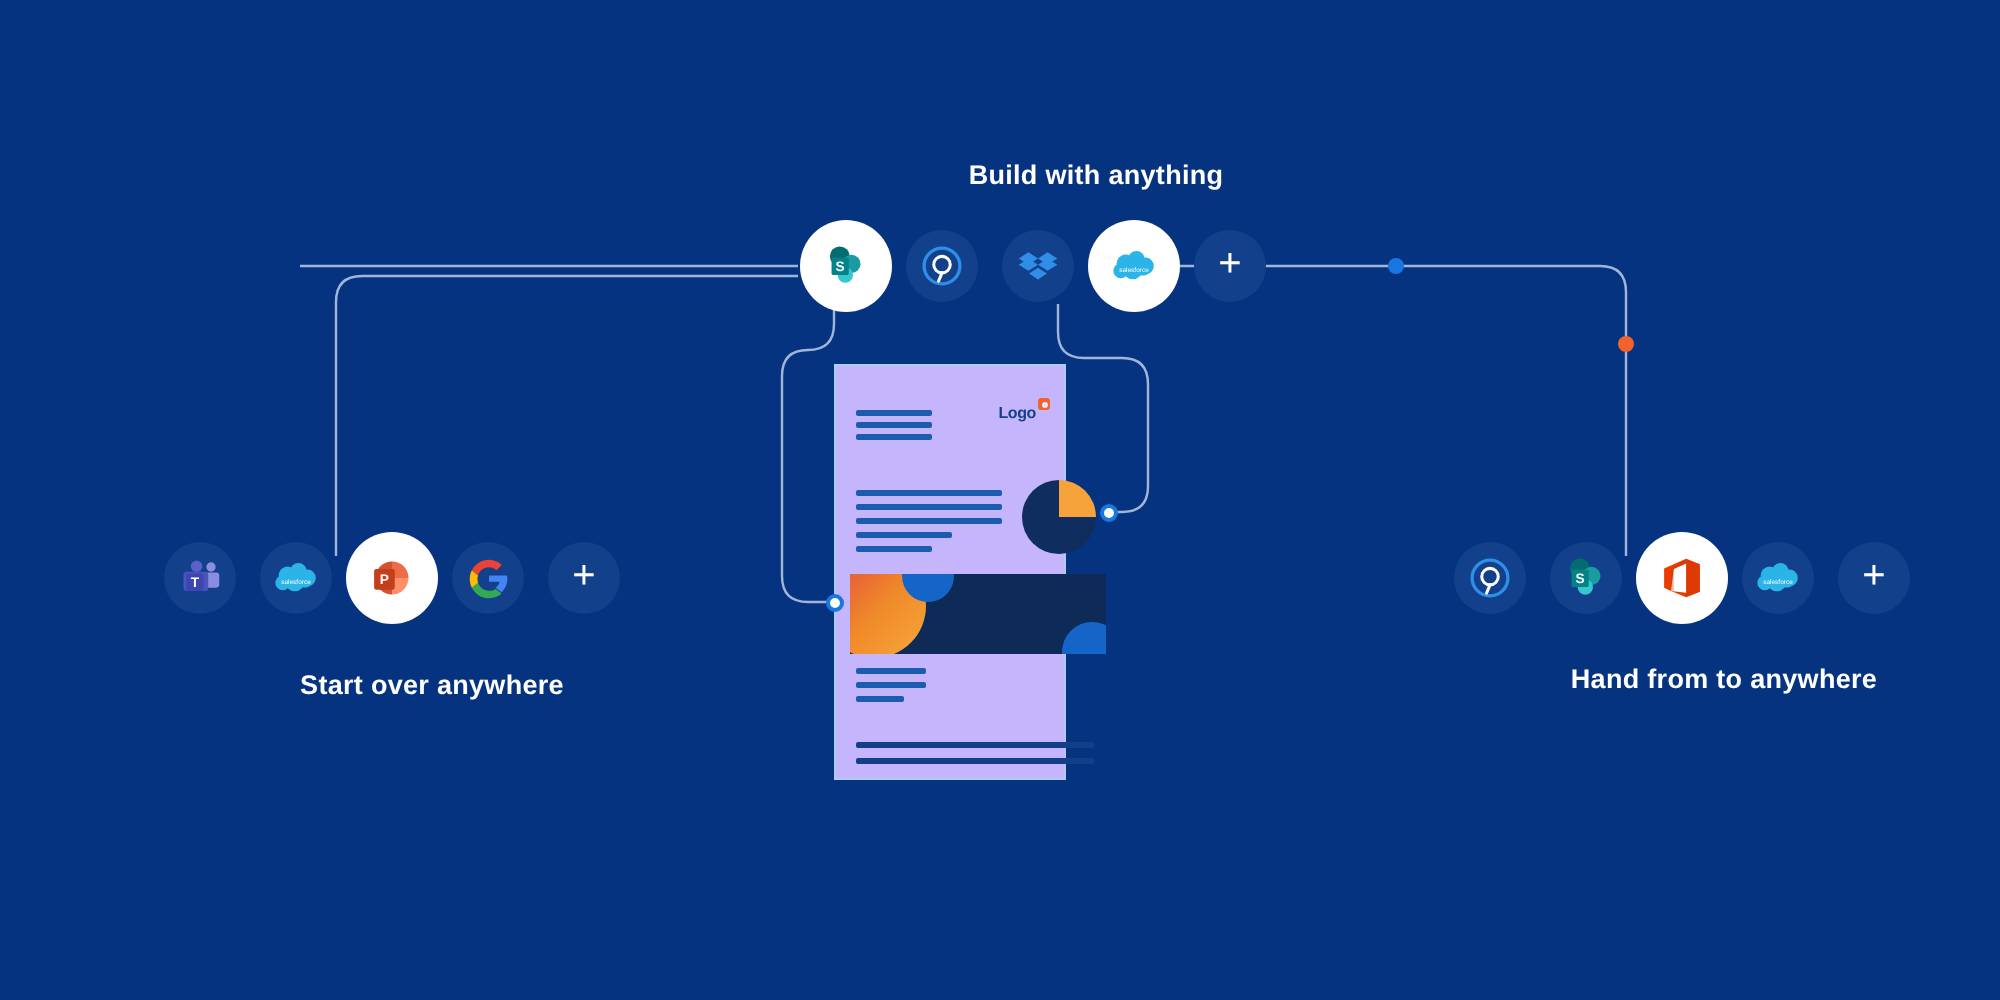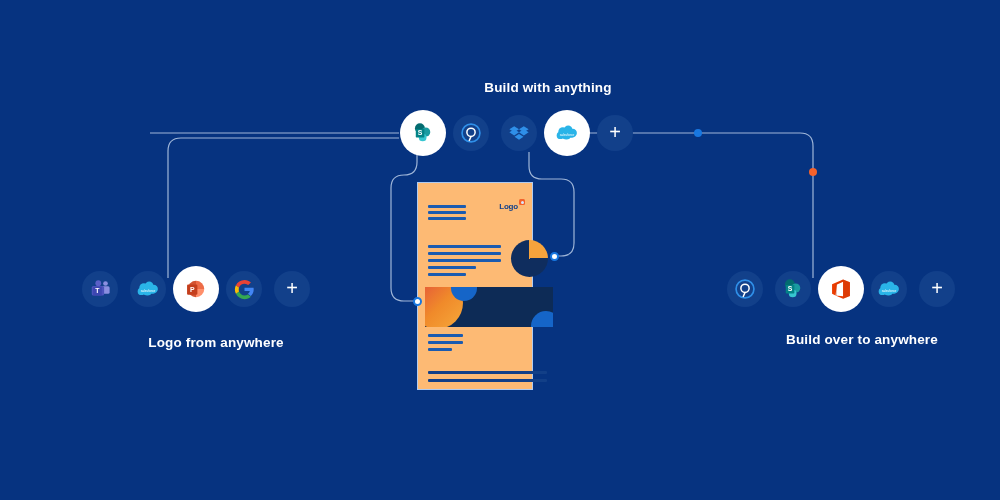--- a/index.html
+++ b/index.html
@@ -54,21 +54,21 @@
     color: #ffffff; font-size: 20px; line-height: 1;
     font-weight: 300; font-family: "Liberation Sans", sans-serif;
     margin-top: -2px;
   }
 
   
   #doc {
     position: absolute;
     left: 417px; top: 182px;
     width: 116px; height: 208px;
-    background: #fdba74;
+    background: #c4b5fd;
     border: 1px solid #aecbf2;
   }
   .doc-inner { position: absolute; inset: 0; }
 
   .tline { position: absolute; height: 2.5px; background: #1b5bb0; border-radius: 1px; }
   .tline.dark { background: #123f87; }
 
   #doc-logo {
     position: absolute; right: 14px; top: 19px;
     color: #12408a; font-weight: bold; font-size: 8px;
@@ -145,22 +145,22 @@
 
       <path d="M168 278 V 151 Q 168 138 181 138 H 399"></path>
 
       <path d="M417 152 V 162 Q 417 175 404 175 H 404 Q 391 175 391 188 V 288 Q 391 301 404 301 H 417"></path>
 
       <path d="M529 152 V 166 Q 529 179 542 179 H 561 Q 574 179 574 192 V 243 Q 574 256 561 256 H 555"></path>
     </g>
   </svg>
 
   <div class="heading" id="build-title">Build with anything</div>
-  <div class="heading" id="left-caption">Logo from anywhere</div>
-  <div class="heading" id="right-caption">Build over to anywhere</div>
+  <div class="heading" id="left-caption">Start over anywhere</div>
+  <div class="heading" id="right-caption">Hand from to anywhere</div>
 
   <div class="icon-row" id="top-row">
 
     <div class="chip active">
       <svg width="22" height="22" viewBox="0 0 32 32">
         <circle cx="11.5" cy="9" r="7.2" fill="#036c70"></circle>
         <circle cx="20" cy="14.5" r="6.6" fill="#1a9ba1"></circle>
         <circle cx="15.5" cy="22.5" r="5.6" fill="#37c6d0"></circle>
         <rect x="5.5" y="10" width="12.5" height="12.5" rx="1" fill="#038387"></rect>
         <text x="11.7" y="19.6" font-size="10" font-weight="bold" fill="#ffffff" text-anchor="middle" font-family="'Liberation Sans',sans-serif">S</text>

